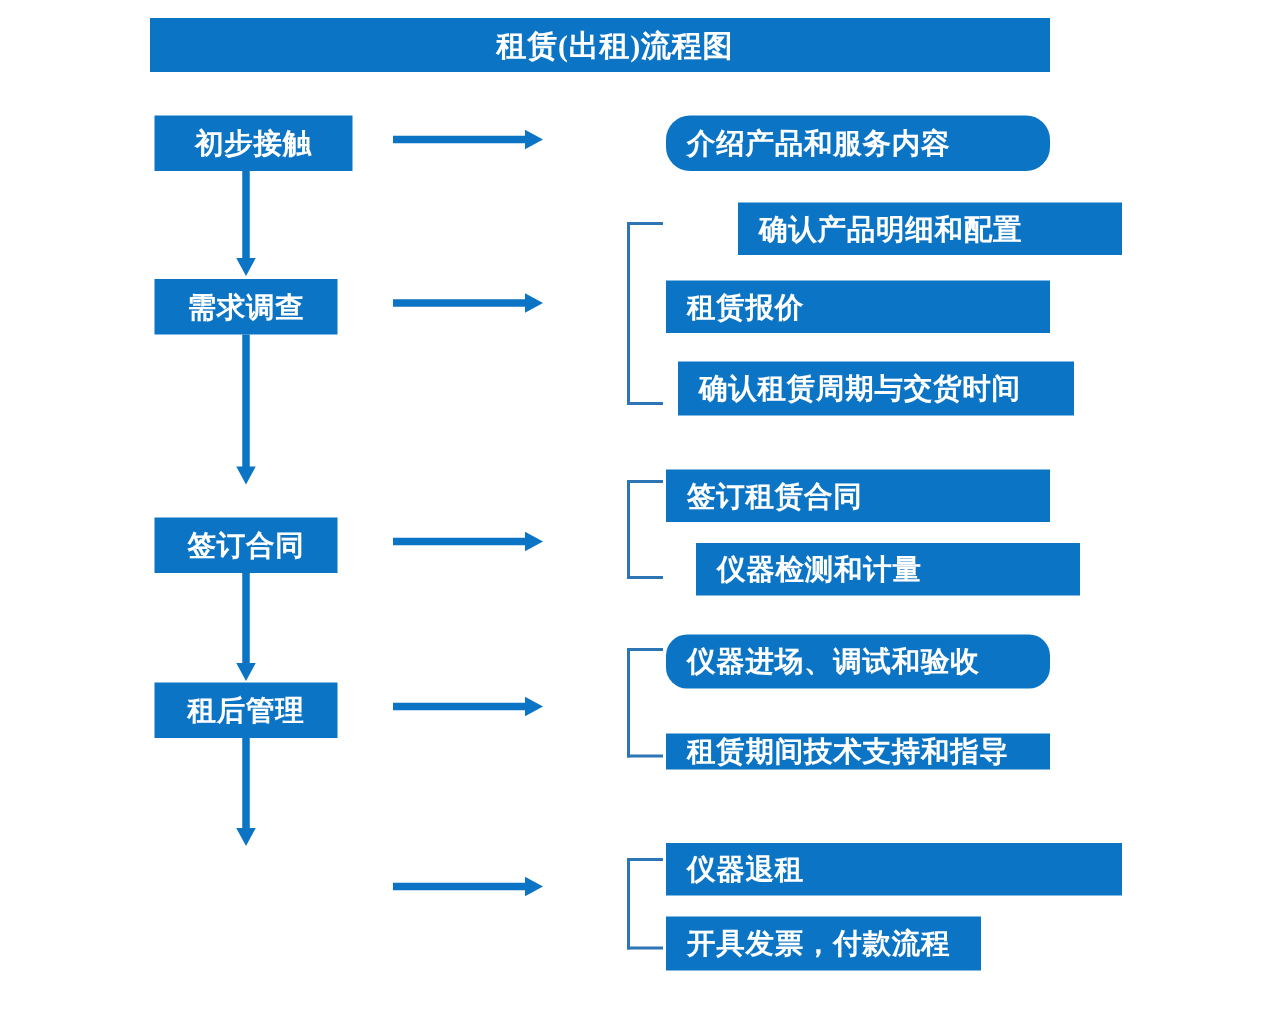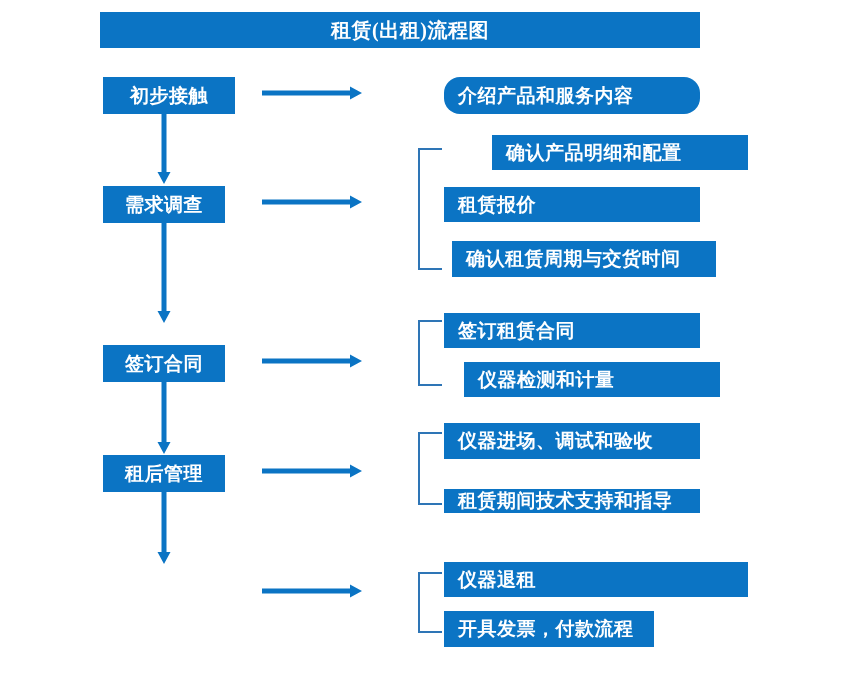--- a/index.html
+++ b/index.html
@@ -132,21 +132,21 @@
   </div>
 
   <div class="arrow-v" style="left:157px; top:492px; height:72px;">
     <svg width="14" height="72" viewBox="0 0 14 72">
       <path d="M4.5 0 H9.5 V60 H13.5 L7 72 L0.5 60 H4.5 Z" fill="#0b74c4"></path>
     </svg>
   </div>
 
   <div class="bracket" style="left:418px; top:432px; width:24px; height:73px;"></div>
 
-  <div class="box task-box" style="left:444px; top:423px; width:256px; height:36px;">仪器进场、调试和验收</div>
+  <div class="box task-box" style="left:444px; top:423px; width:256px; height:36px;border-radius:14px;">仪器进场、调试和验收</div>
 
   <div class="box task-box" style="left:444px; top:489px; width:256px; height:24px;">租赁期间技术支持和指导</div>
 
 
   <div class="arrow-h" style="left:262px; top:584px; width:100px;">
     <svg width="100" height="14" viewBox="0 0 100 14">
       <path d="M0 4.5 H88 V0.5 L100 7 L88 13.5 V9.5 H0 Z" fill="#0b74c4"></path>
     </svg>
   </div>
 

